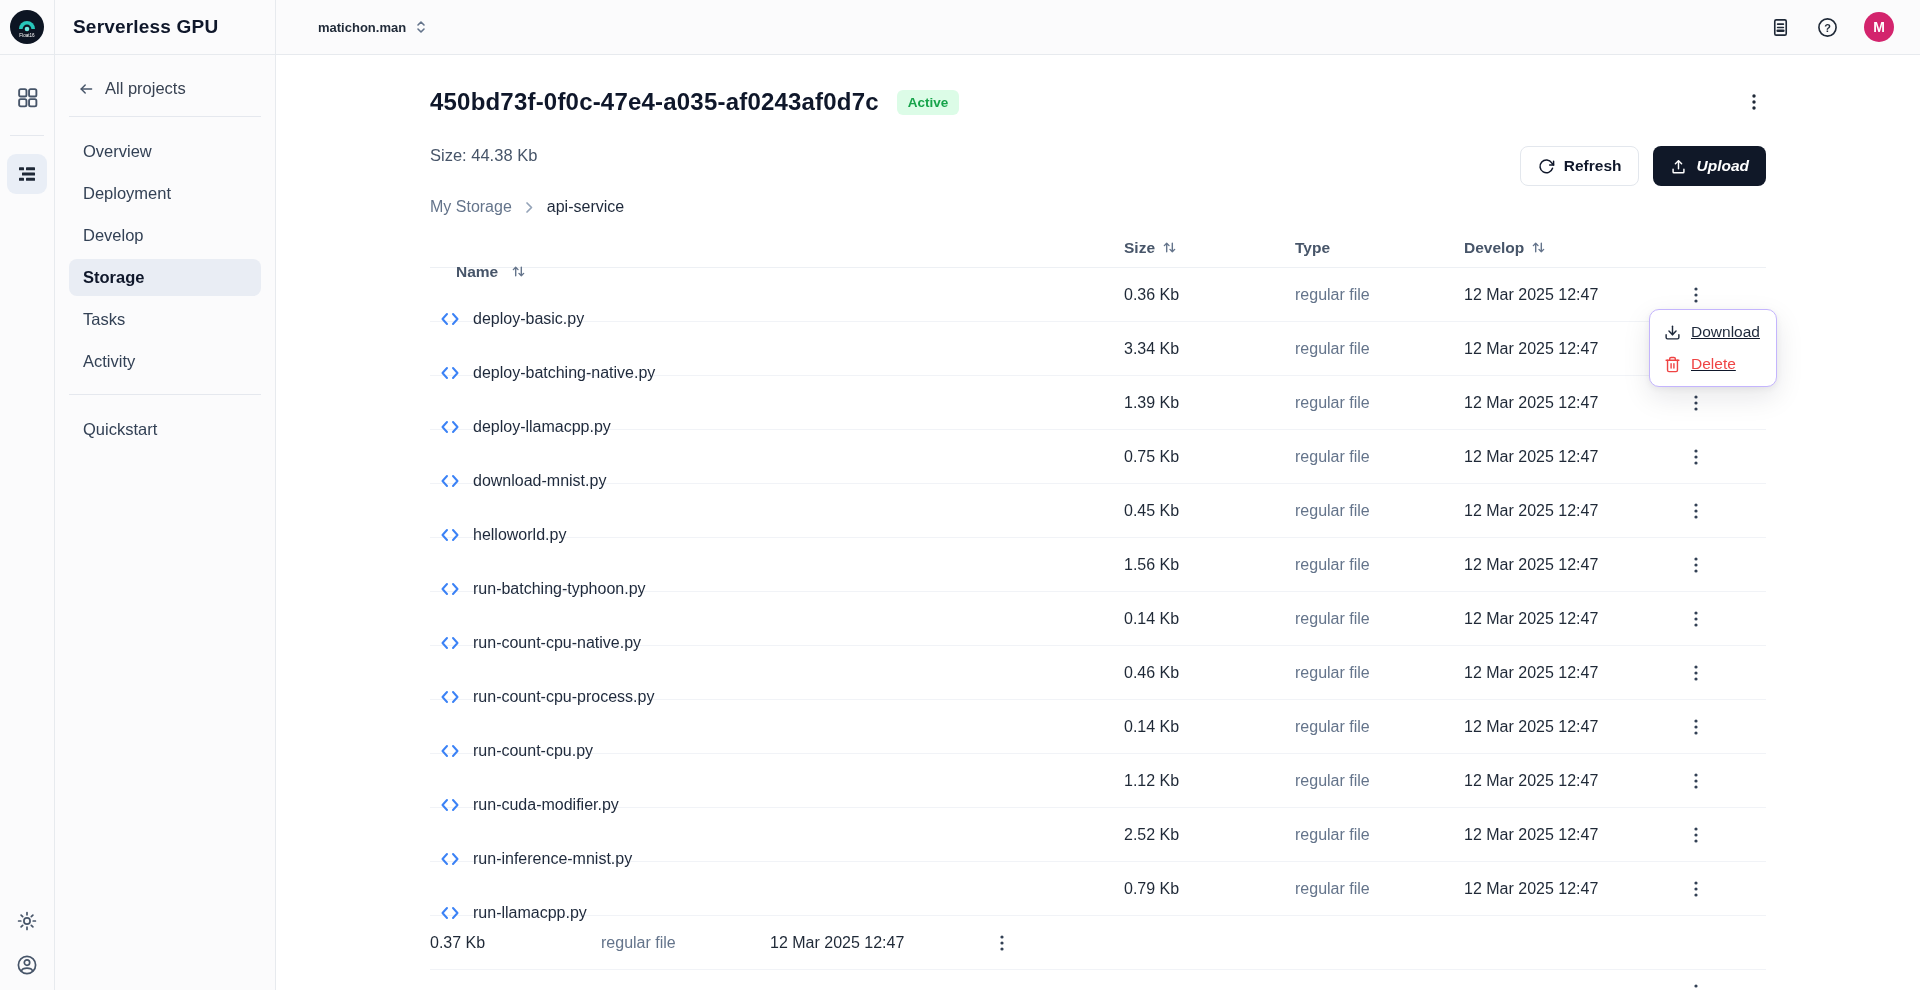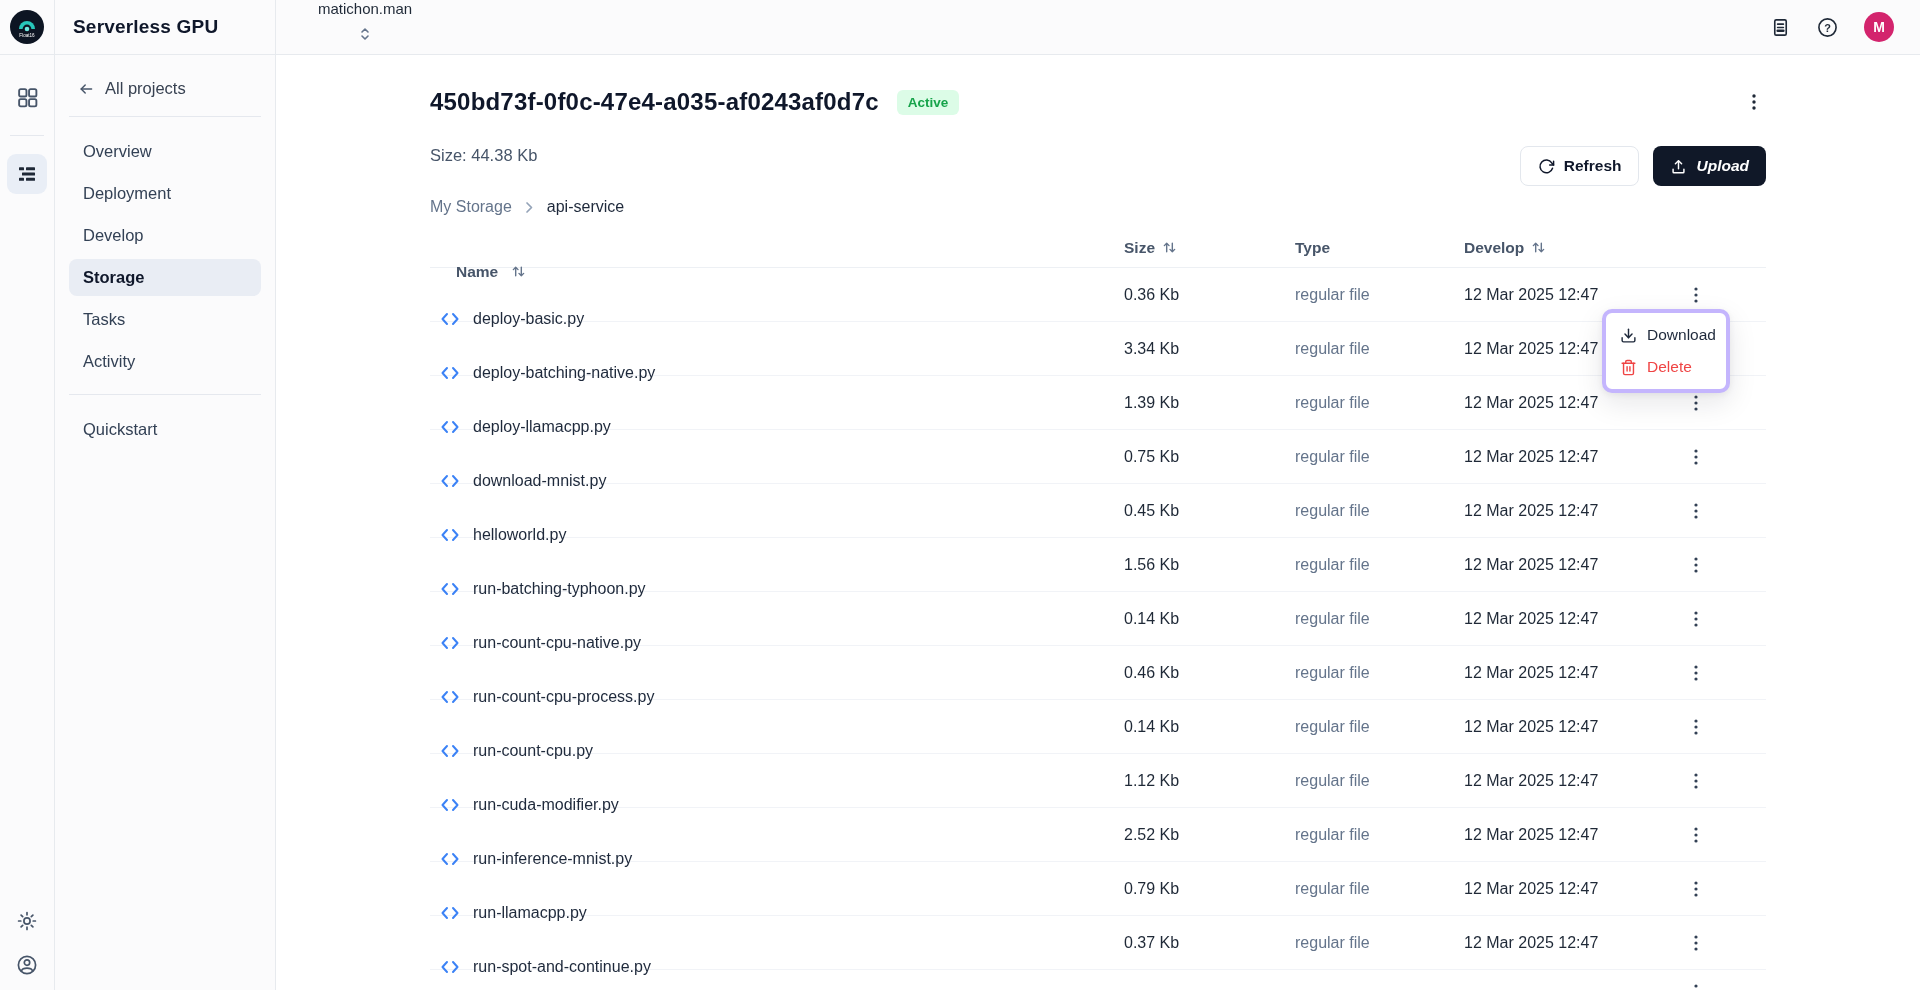--- a/index.html
+++ b/index.html
@@ -9,21 +9,21 @@
     width:1920px; height:990px; }
 
   
   .topbar { grid-column:1/4; display:flex; align-items:stretch; background:#fbfbfc;
     border-bottom:1px solid #e7eaee; }
   .logo-cell { width:55px; display:flex; align-items:center; justify-content:center;
     border-right:1px solid #e7eaee; }
   .app-title-cell { width:221px; display:flex; align-items:center; padding-left:18px;
     border-right:1px solid #e7eaee; font-size:19px; font-weight:700; letter-spacing:.2px; }
   .workspace { display:flex; align-items:center; gap:9px; margin-left:42px; cursor:pointer;
-    font-size:15px; font-weight:400; color:#1f2937;flex-direction:column; }
+    font-size:13px; font-weight:700; color:#1f2937; }
   .topbar-right { margin-left:auto; display:flex; align-items:center; gap:26px; padding-right:26px; }
   .icon-btn { display:flex; align-items:center; justify-content:center; cursor:pointer; background:none; border:none; }
   .avatar { width:30px; height:30px; border-radius:50%; display:flex; align-items:center;
     justify-content:center; color:#fff; font-size:14px; font-weight:700; cursor:pointer; }
 
   
   .rail { grid-row:2; background:#fbfbfc; border-right:1px solid #e7eaee;
     display:flex; flex-direction:column; align-items:center; padding:22px 0 14px; }
   .rail-divider { width:34px; height:1px; background:#e5e8ee; margin:18px 0; }
   .rail-tile { width:40px; height:40px; border-radius:9px; display:flex; align-items:center;
@@ -73,23 +73,23 @@
   .col-type { width:169px; }
   .col-mod { width:210px; }
   .col-actions { width:92px; display:flex; justify-content:flex-start; padding-left:14px; }
   .file-name { color:#1e293b; }
   .cell-size, .cell-mod { color:#1f2937; }
   .cell-type { color:#64748b; }
   .row.partial { border-bottom:none; align-items:flex-start; }
   .row.partial .col-actions { padding-top:12px; }
 
   
-  .context-menu { position:absolute; top:309px; left:1602px; width:128px; z-index:20;
-    background:#fff; border:4px solid #c4b5fd; border-radius:10px; padding:6px;
-    box-shadow:0 10px 28px rgba(15,23,42,.10), 0 2px 6px rgba(15,23,42,.06); }
+  .context-menu { position:absolute; top:309px; left:1649px; width:128px; z-index:20;
+    background:#fff; border:1px solid #c4b5fd; border-radius:10px; padding:6px;
+    box-shadow:0 10px 28px rgba(15,23,42,.10), 0 2px 6px rgba(15,23,42,.06);text-decoration:underline; }
   .menu-item { display:flex; align-items:center; gap:10px; padding:7px 8px; border-radius:6px;
     font-size:15.5px; cursor:pointer; color:#1e293b; }
   .menu-item.danger { color:#ef4444; }
 
   svg { display:block; }
 </style>
 </head>
 <body>
 
 <div class="app">
@@ -569,29 +569,20 @@
         <svg width="16" height="20" viewBox="0 0 16 20" fill="#334155">
           <circle cx="8" cy="4" r="1.6"></circle>
                   <circle cx="8" cy="10" r="1.6"></circle>
                   <circle cx="8" cy="16" r="1.6"></circle>
         </svg>
       </button>
     </div>
   </div>
 
   <div class="row">
-    <div class="col-name">
-      <span>
-        <svg width="20" height="20" viewBox="0 0 20 20" fill="none" stroke="#3b82f6" stroke-width="2" stroke-linecap="round" stroke-linejoin="round">
-          <polyline points="7 5 2.5 10 7 15"></polyline>
-                  <polyline points="13 5 17.5 10 13 15"></polyline>
-        </svg>
-      </span>
-      <span class="file-name">run-spot-and-continue.py</span>
-    </div>
     <div class="col-size cell-size">0.37 Kb</div>
     <div class="col-type cell-type">regular file</div>
     <div class="col-mod cell-mod">12 Mar 2025 12:47</div>
     <div class="col-actions">
       <button class="icon-btn">
         <svg width="16" height="20" viewBox="0 0 16 20" fill="#334155">
           <circle cx="8" cy="4" r="1.6"></circle>
                   <circle cx="8" cy="10" r="1.6"></circle>
                   <circle cx="8" cy="16" r="1.6"></circle>
         </svg>

